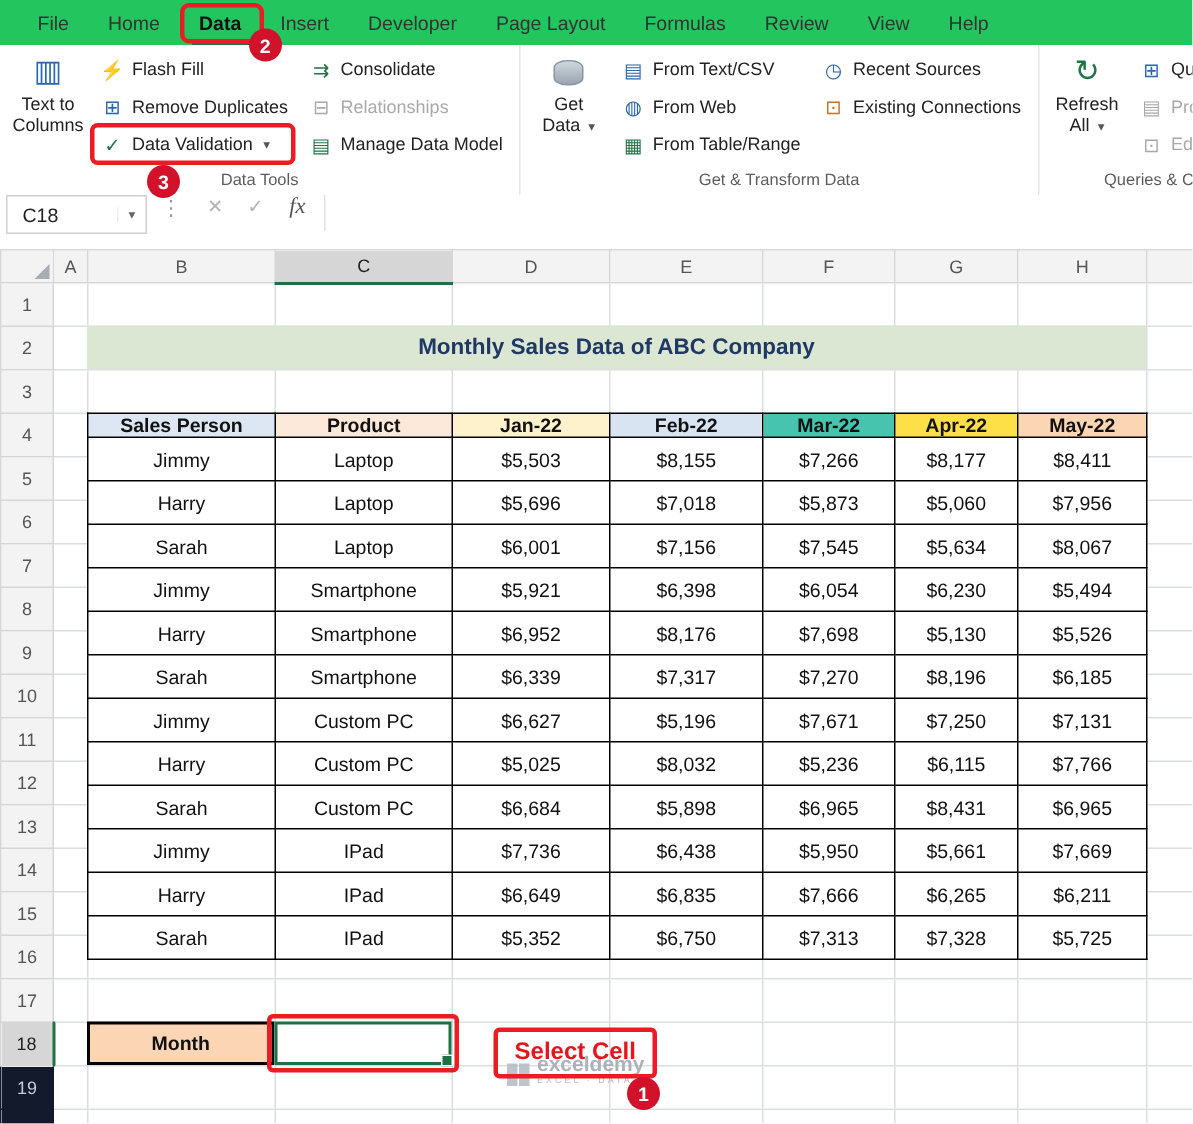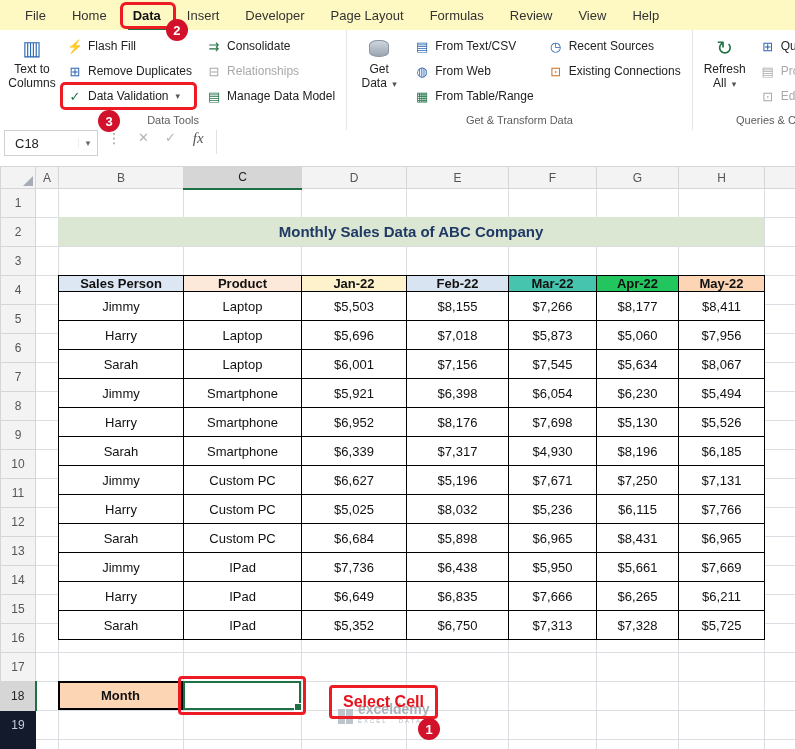--- a/index.html
+++ b/index.html
@@ -1,20 +1,20 @@
 <!DOCTYPE html>
 <html><head>
 <meta charset="utf-8">
 <style>
   html,body{margin:0;padding:0;}
   body{width:795px;height:749px;position:relative;overflow:hidden;background:#fff;
        font-family:"Liberation Sans",sans-serif;color:#222;}
 
   
-  .tabs{position:absolute;top:0;left:0;right:0;height:30px;background:#fef9c3;
+  .tabs{position:absolute;top:0;left:0;right:0;height:30px;background:#22c55e;
         display:flex;align-items:stretch;padding-left:12px;border-bottom:1px solid #e3e3e3;}
   .tab{display:flex;align-items:center;padding:0 13px;font-size:13px;color:#333;position:relative;cursor:default;white-space:nowrap;}
   .tab.selected{font-weight:bold;color:#111;}
   .tab.selected::after{content:"";position:absolute;left:8px;right:8px;bottom:0;height:3px;background:#1e7145;}
 
   
   .ribbon{position:absolute;top:30px;left:0;right:0;height:100px;background:#fff;
           border-bottom:1px solid #d8d8d8;display:flex;}
   .group{display:flex;flex-direction:column;border-right:1px solid #e5e5e5;padding:0 4px;position:relative;}
   .group:last-child{border-right:none;flex:1;}
@@ -519,21 +519,21 @@
         <col style="width:82px">
         <col style="width:86px">
       </colgroup>
       <tbody>
         <tr style="height:16px">
           <th class="thdr" style="background:#dce7f3">Sales Person</th>
           <th class="thdr" style="background:#fde9d9">Product</th>
           <th class="thdr" style="background:#fdf2cc">Jan-22</th>
           <th class="thdr" style="background:#d8e4f1">Feb-22</th>
           <th class="thdr" style="background:#47c4ad">Mar-22</th>
-          <th class="thdr" style="background:#22c55e">Apr-22</th>
+          <th class="thdr" style="background:#fde047">Apr-22</th>
           <th class="thdr" style="background:#fcd5b4">May-22</th>
         </tr>
         <tr style="height:29px">
           <td class="tcell">Jimmy</td>
           <td class="tcell">Laptop</td>
           <td class="tcell">$5,503</td>
           <td class="tcell">$8,155</td>
           <td class="tcell">$7,266</td>
           <td class="tcell">$8,177</td>
           <td class="tcell">$8,411</td>
@@ -572,21 +572,21 @@
           <td class="tcell">$8,176</td>
           <td class="tcell">$7,698</td>
           <td class="tcell">$5,130</td>
           <td class="tcell">$5,526</td>
         </tr>
         <tr style="height:29px">
           <td class="tcell">Sarah</td>
           <td class="tcell">Smartphone</td>
           <td class="tcell">$6,339</td>
           <td class="tcell">$7,317</td>
-          <td class="tcell">$4,930</td>
+          <td class="tcell">$7,270</td>
           <td class="tcell">$8,196</td>
           <td class="tcell">$6,185</td>
         </tr>
         <tr style="height:29px">
           <td class="tcell">Jimmy</td>
           <td class="tcell">Custom PC</td>
           <td class="tcell">$6,627</td>
           <td class="tcell">$5,196</td>
           <td class="tcell">$7,671</td>
           <td class="tcell">$7,250</td>

